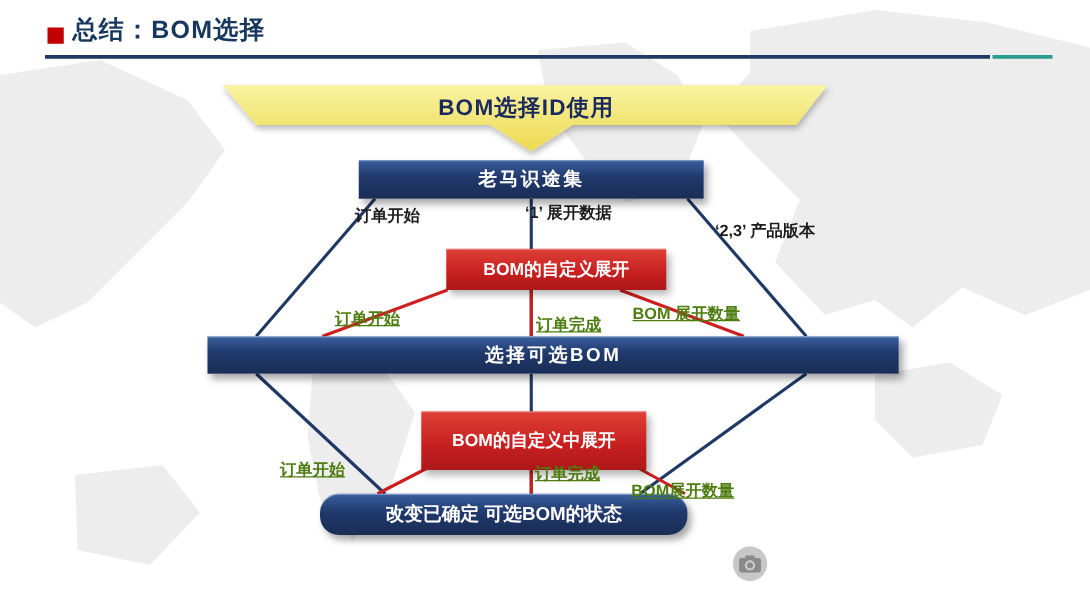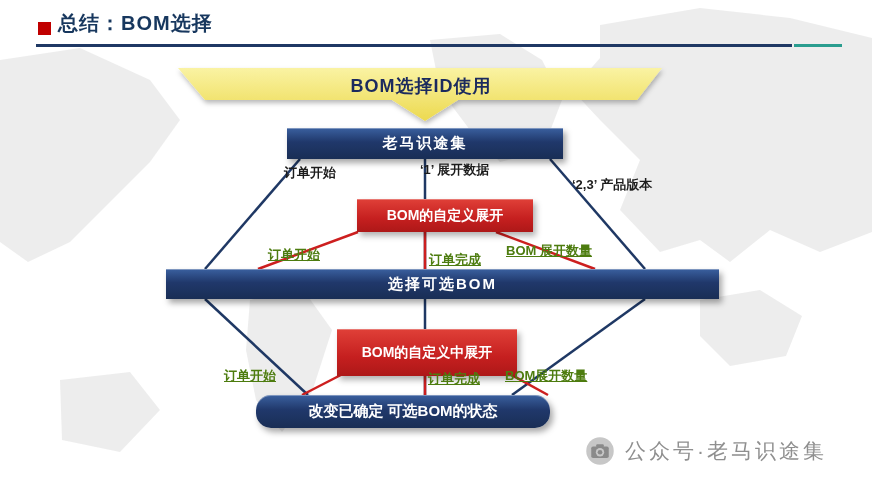--- a/index.html
+++ b/index.html
@@ -33,21 +33,21 @@
   .lbl-black{color:#1c1c1c;}
   .lbl-red{color:#4d7c0f;text-decoration:underline;}
   .lbl-batch{left:284px;top:164px;}
   .lbl-expand{left:420px;top:161px;}
   .lbl-version{left:572px;top:176px;}
   .lbl-os1{left:268px;top:246px;}
   .lbl-od1{left:429px;top:251px;}
   .lbl-bq1{left:506px;top:242px;}
   .lbl-os2{left:224px;top:367px;}
   .lbl-od2{left:428px;top:370px;}
-  .lbl-bq2{left:505px;top:367px;text-align:center;}
+  .lbl-bq2{left:505px;top:384px;text-align:center;}
   
   .watermark{position:absolute;left:585px;top:436px;display:flex;align-items:center;gap:10px;}
   .wm-text{font-size:21px;color:#8f8f8f;letter-spacing:3px;white-space:nowrap;}
 </style>
 </head>
 <body>
 
 <div class="slide">
 
   <svg class="layer" viewBox="0 0 872 491">
@@ -119,16 +119,15 @@
   <div class="lbl lbl-red lbl-bq2">BOM展开数量</div>
 
   <div class="watermark">
     <svg width="30" height="30" viewBox="0 0 36 36">
       <circle cx="18" cy="18" r="16.5" fill="#c7c7c7"></circle>
       <rect x="13.5" y="10" width="9" height="4" rx="1.2" fill="#8a8a8a"></rect>
       <rect x="7.5" y="12.5" width="21" height="14" rx="2.2" fill="#8a8a8a"></rect>
       <circle cx="18" cy="19.5" r="5" fill="#c7c7c7"></circle>
       <circle cx="18" cy="19.5" r="2.8" fill="#8a8a8a"></circle>
     </svg>
-    <span class="wm-text">公众号·老马识途集</span>
   </div>
 
 </div>
 
 </body></html>

